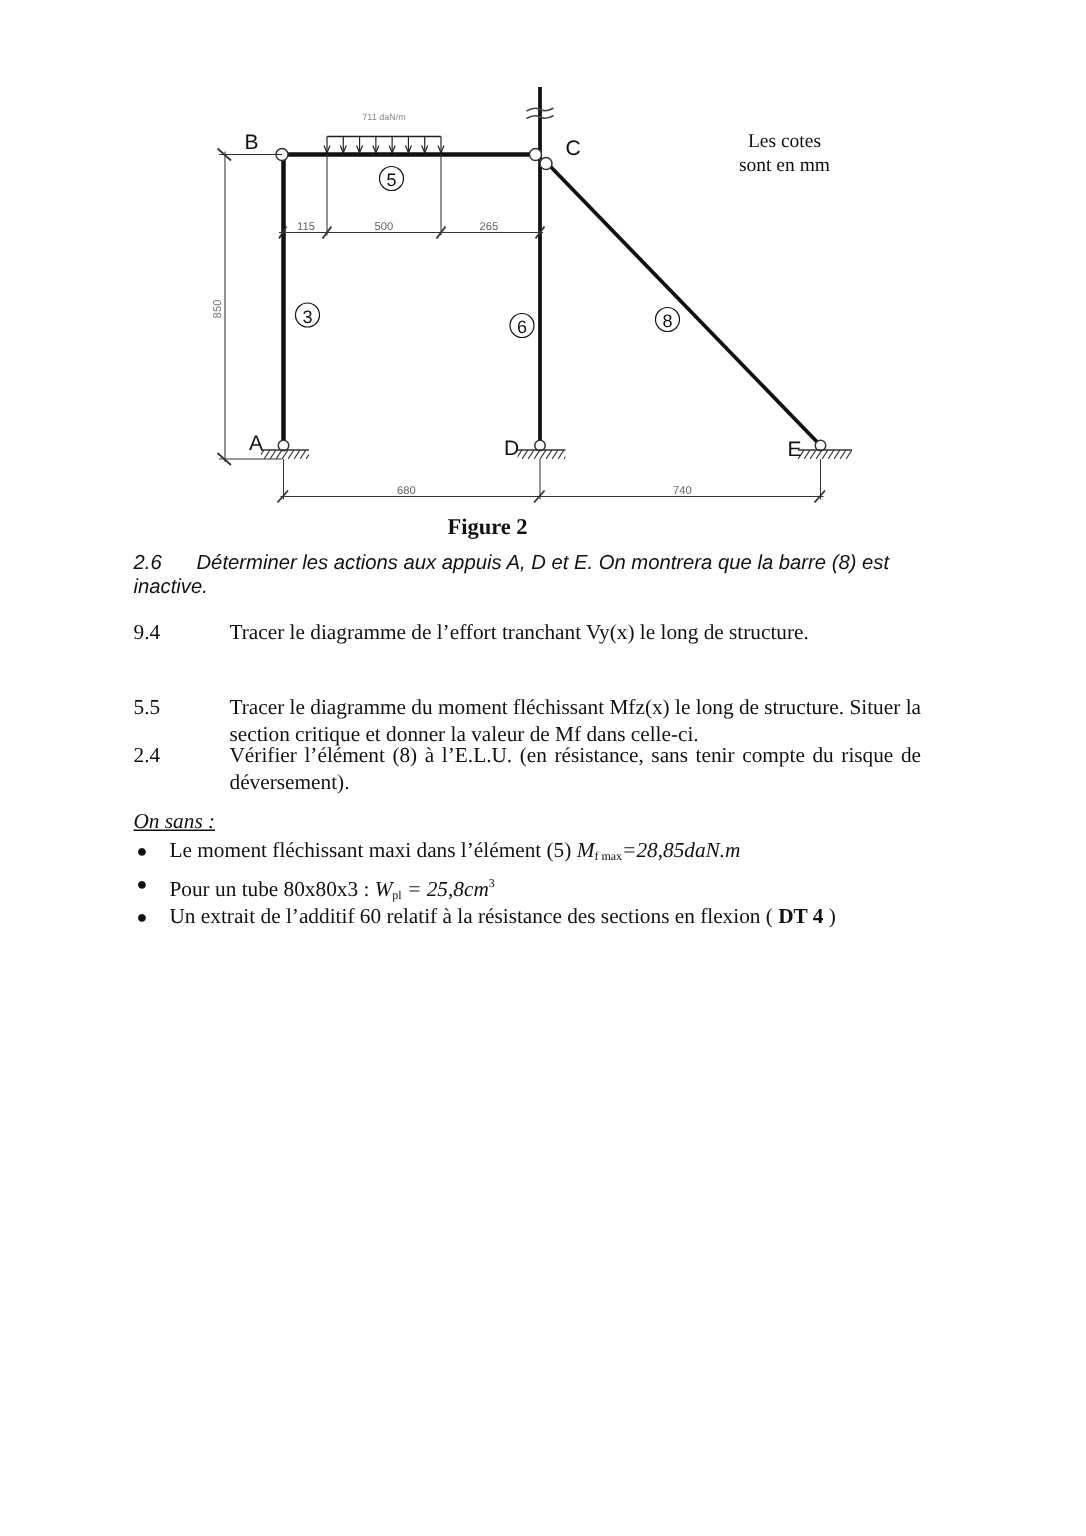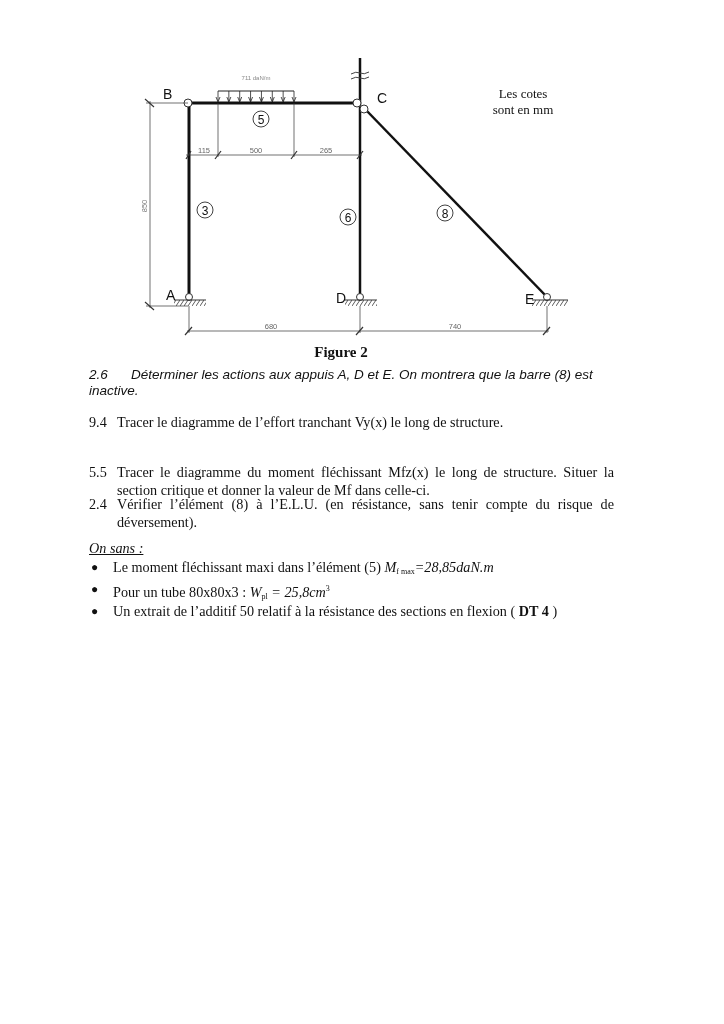--- a/index.html
+++ b/index.html
@@ -1,24 +1,24 @@
 <!DOCTYPE html>
 <html><head>
 <meta charset="utf-8">
 <style>
   html, body { margin: 0; padding: 0; background: #ffffff; }
   body { width: 724px; height: 1024px; position: relative; overflow: hidden; color: #111; font-family: "Liberation Serif", serif; }
   #figure { position: absolute; left: 0; top: 0; width: 724px; height: 345px; }
   #figure text { font-family: "Liberation Sans", sans-serif; }
-  .fig-caption { position: absolute; top: 344px; left: 0; width: 650px; text-align: center; font-weight: bold; font-size: 15px; font-family: "Liberation Serif", serif; padding-left: 16px; }
+  .fig-caption { position: absolute; top: 344px; left: 0; width: 650px; text-align: center; font-weight: bold; font-size: 15px; font-family: "Liberation Serif", serif; }
   .q53 { position: absolute; left: 89px; top: 367px; width: 540px; font-family: "Liberation Sans", sans-serif; font-style: italic; font-size: 13.5px; line-height: 16px; }
   .q53 .num { display: inline-block; width: 42px; }
   .q { position: absolute; left: 89px; width: 525px; font-size: 14.2px; line-height: 18px; }
   .q .num { position: absolute; left: 0; top: 0; }
-  .q .txt { display: block; margin-left: 28px; text-align: justify; text-align-last: left; }
+  .q .txt { display: block; margin-left: 64px; text-align: justify; text-align-last: left; }
   .given-title { position: absolute; left: 89px; top: 540px; font-size: 14.2px; font-style: italic; text-decoration: underline; }
   .given-list { position: absolute; left: 89px; top: 556px; margin: 0; padding: 0; list-style: none; font-size: 14.2px; }
   .given-list li { position: relative; padding-left: 24px; height: 22px; line-height: 22px; }
   .given-list li .bullet { position: absolute; left: 2px; top: 0; font-size: 12px; }
   .math { font-style: italic; }
   .sub { font-size: 8px; vertical-align: -2px; }
   .sup { font-size: 8px; vertical-align: 6px; }
   .bold { font-weight: bold; font-family: "Liberation Serif", serif; }
 </style>
 </head>
@@ -175,15 +175,15 @@
   <li>
     <span class="bullet">●</span>
     <span>Le moment fléchissant maxi dans l’élément (5) </span><span class="math">M</span><span class="sub">f max</span><span class="math">=28,85daN.m</span>
   </li>
   <li>
     <span class="bullet">●</span>
     <span>Pour un tube 80x80x3 : </span><span class="math">W</span><span class="sub">pl</span><span class="math"> = 25,8cm</span><span class="sup">3</span>
   </li>
   <li>
     <span class="bullet">●</span>
-    <span>Un extrait de l’additif 50 relatif à la résistance des sections en flexion ( </span><span class="bold">DT 4</span><span> )</span>
+    <span>Un extrait de l’additif 60 relatif à la résistance des sections en flexion ( </span><span class="bold">DT 4</span><span> )</span>
   </li>
 </ul>
 
 </body></html>

